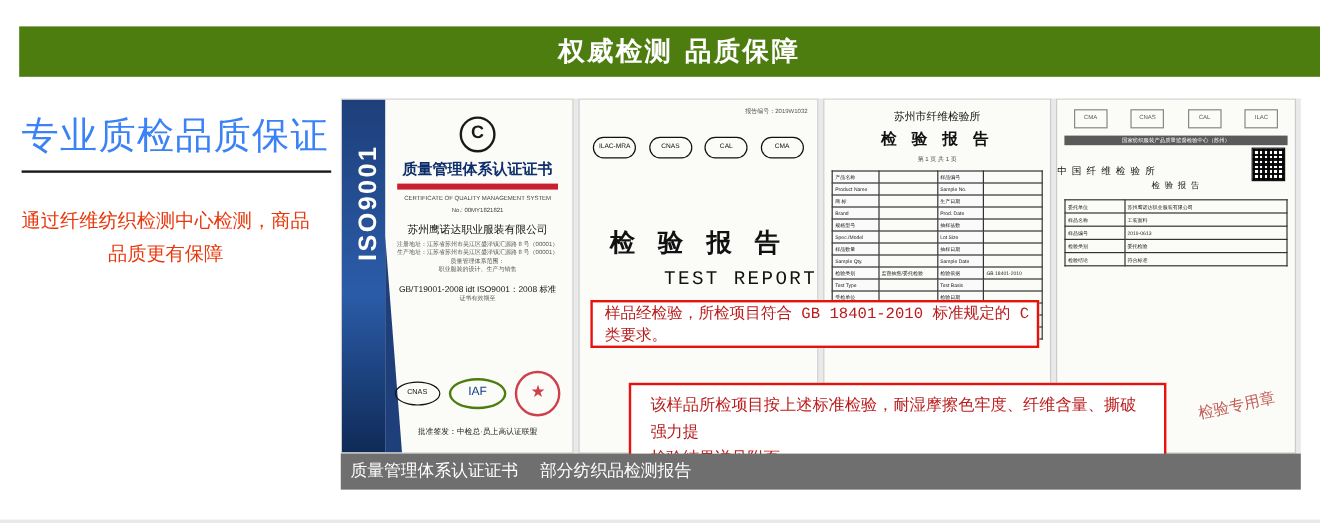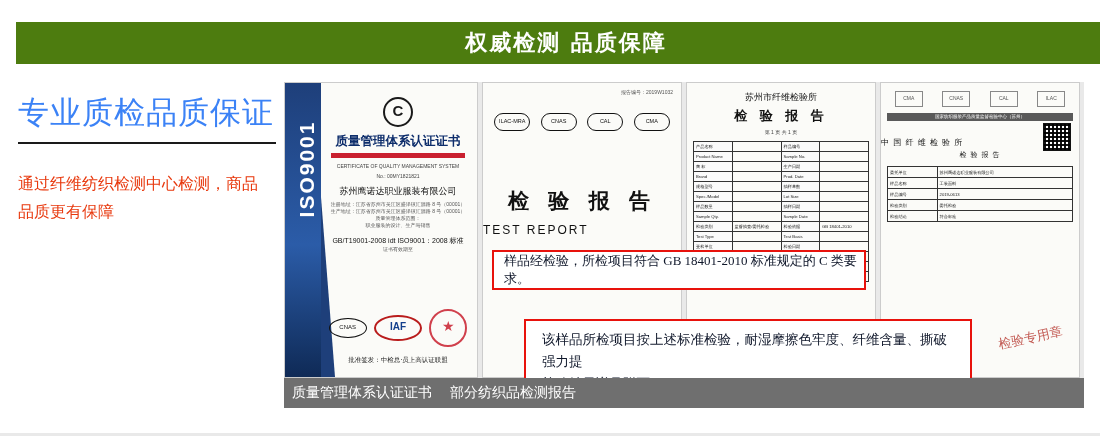--- a/index.html
+++ b/index.html
@@ -60,20 +60,21 @@
     height: 2px;
     background: #1a1a1a;
   }
   .subtext {
     margin-top: 26px;
     font-size: 16px;
     line-height: 28px;
     color: #e8380d;
     font-family: "DejaVu Sans", sans-serif;
     width: 240px;
+    text-align: center;
   }
 
   
   .cert-panel {
     position: absolute;
     left: 284px;
     top: 82px;
     width: 800px;
     height: 326px;
     background: #e9e9e9;
@@ -199,24 +200,24 @@
     width: 36px; height: 18px;
     border: 1.5px solid #111;
     border-radius: 50%;
     font-size: 6px;
     text-align: center;
     line-height: 17px;
     color: #111;
   }
   .mark-iaf {
     width: 44px; height: 22px;
-    border: 2px solid #b91c1c;
+    border: 2px solid #4d7c0f;
     border-radius: 50%;
     font-size: 10px;
-    font-weight: bold;
+    font-weight: normal;
     text-align: center;
     line-height: 20px;
     color: #123f8c;
   }
   .seal {
     width: 34px; height: 34px;
     border-radius: 50%;
     border: 2px solid #c9202f;
     color: #c9202f;
     font-size: 14px;
@@ -259,26 +260,26 @@
   .c2-title {
     text-align: center;
     margin-top: 56px;
     font-size: 21px;
     letter-spacing: 6px;
     font-weight: bold;
     color: #111;
     font-family: "DejaVu Sans", sans-serif;
   }
   .c2-title-en {
-    text-align: left;
+    text-align: right;
     margin-top: 8px;
-    font-size: 12px;
+    font-size: 16px;
     letter-spacing: 2px;
     color: #111;
-    font-family: Liberation Sans, sans-serif;
+    font-family: Liberation Mono, monospace;
   }
   .c2-foot {
     position: absolute;
     left: 0; right: 0; bottom: 8px;
     text-align: center;
     font-size: 6px;
     color: #333;
   }
 
   
@@ -377,22 +378,22 @@
     transform: rotate(-12deg);
     opacity: .8;
   }
 
   
   .callout {
     position: absolute;
     border: 2px solid #e8120c;
     background: #ffffff;
     box-sizing: border-box;
-    color: #0f172a;
-    font-family: Liberation Serif, serif;
+    color: #b91c1c;
+    font-family: Liberation Mono, monospace;
   }
   .callout-1 {
     left: 492px;
     top: 250px;
     width: 374px;
     height: 40px;
     display: flex;
     align-items: center;
     padding-left: 10px;
     font-size: 13px;

